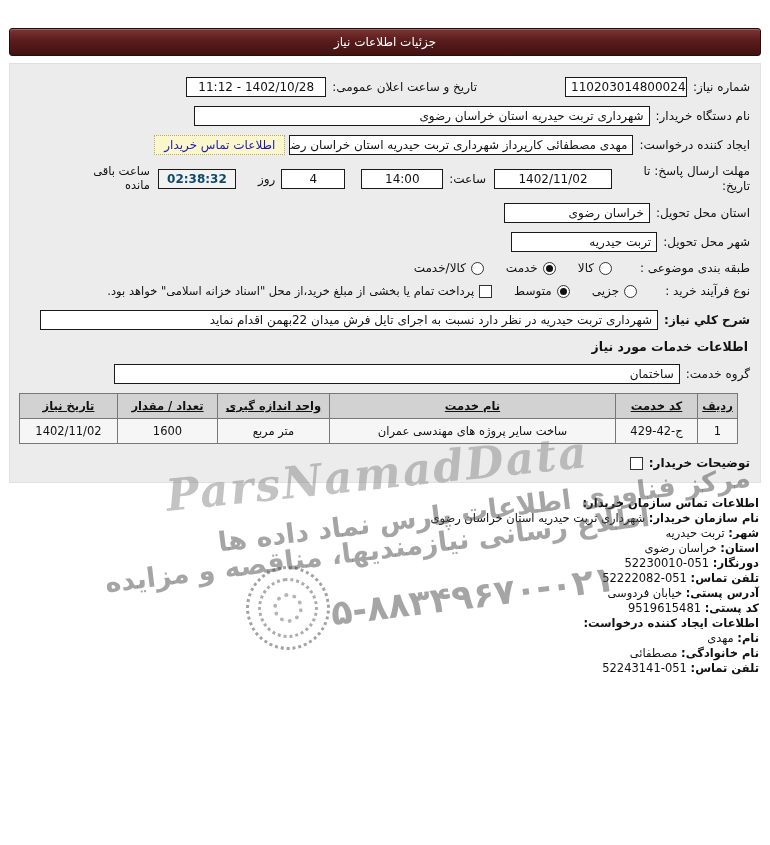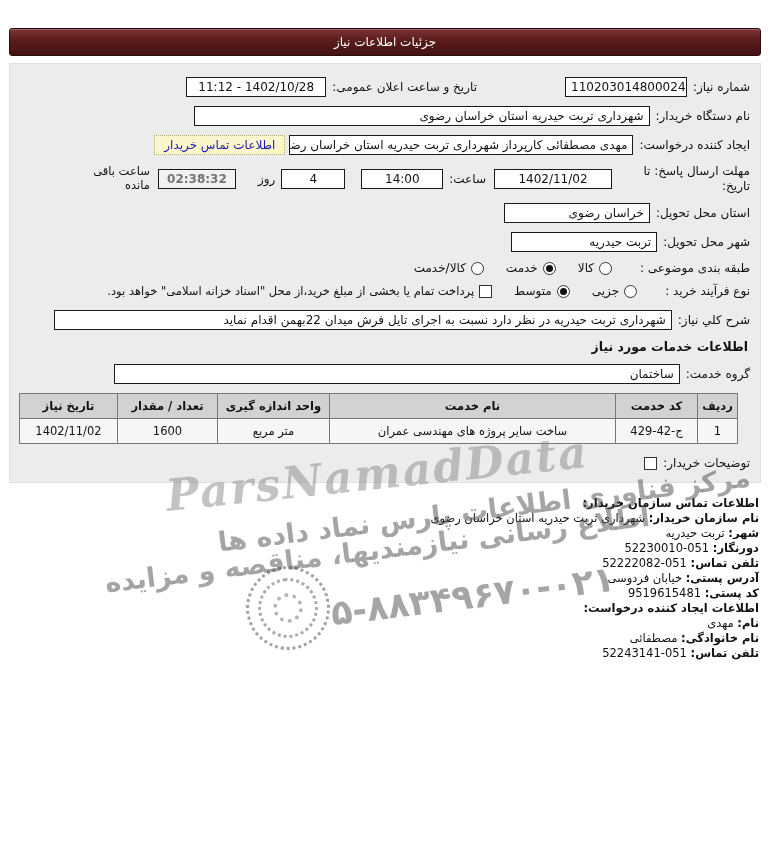--- a/index.html
+++ b/index.html
@@ -17,37 +17,37 @@
     border:1px solid #2b0c0c; border-radius:3px;
     color:#fff; font-size:12px;
     display:flex; align-items:center; justify-content:center;
     box-shadow:inset 0 1px 0 rgba(255,255,255,.25);
   }
 
   
   .panel { margin:0 9px; background:#ececec; border:1px solid #e0e0e0; padding:13px 10px 10px; }
   .row { display:flex; align-items:center; margin-bottom:9px; font-size:12px; }
   .lbl { white-space:nowrap; margin-left:6px; }
-  .lbl.b { font-weight:normal;text-align:center; }
+  .lbl.b { font-weight:bold;text-align:center; }
   .box {
     background:#fff; border:1px solid #1a1a1a; height:20px;
     display:inline-flex; align-items:center; padding:0 5px;
     font-size:12px; white-space:nowrap; overflow:hidden;
   }
   .ltr { direction:ltr; }
   .center { justify-content:center; } .g88 { width:88px; } .g8 { width:8px; } .g16 { width:16px; }
 
   .linkbox {
     background:#fcf6cc; border:1px dotted #b5a96a; color:#1a1ab0;
     font-size:12px; padding:2px 9px; margin-right:4px; white-space:nowrap; cursor:pointer;
   }
 
   .wraplbl { width:132px; line-height:1.25; margin-left:6px; }
   .remlbl  { width:76px; line-height:1.2; font-size:11.5px; margin-right:8px; }
-  .countdown { color:#737373; font-weight:bold; background:#f2f2f2; }
+  .countdown { color:#0c4a6e; font-weight:bold; background:#f2f2f2; }
 
   .radio {
     width:13px; height:13px; border:1px solid #333; border-radius:50%;
     background:#fff; display:inline-block; flex:0 0 auto; margin-left:5px; cursor:pointer;
   }
   .radio.checked { position:relative; }
   .radio.checked::after {
     content:""; position:absolute; inset:2px; border-radius:50%; background:#111;
   }
   .checkbox {
@@ -55,21 +55,21 @@
     display:inline-block; flex:0 0 auto; cursor:pointer;
   }
   .opt { display:flex; align-items:center; margin-right:22px; }
   .radio.checked::after{ display:block; }
 
   .section-title { font-weight:bold; font-size:12.5px; margin:4px 2px 10px; }
 
   
   table { border-collapse:collapse; table-layout:fixed; width:718px; margin:2px 12px 12px; }
   th, td { border:1px solid #777; height:25px; text-align:center; font-size:11.5px; padding:0 4px; overflow:hidden; white-space:nowrap; }
-  th { background:#d2d2d2; font-weight:bold; }
+  th { background:#d2d2d2; font-weight:bold;text-decoration:underline; }
   td { background:#f6f6f6; }
 
   
   .contact { margin:13px 11px 0; font-size:11.5px; line-height:1.22; }
   .contact .line { margin-bottom:1px; }
   .contact .t { font-weight:bold; }
 
   
   .watermark { position:absolute; inset:0; pointer-events:none; z-index:7; }
   .wm-brand {
@@ -236,20 +236,21 @@
       <span class="lbl b">توضیحات خریدار:</span>
       <span class="checkbox"></span>
     </div>
 
   </div>
 
   <div class="contact">
     <div class="line t">اطلاعات تماس سازمان خریدار:</div>
     <div class="line"><span class="t">نام سازمان خریدار:</span> <span>شهرداری تربت حیدریه استان خراسان رضوی</span></div>
     <div class="line"><span class="t">شهر:</span> <span>تربت حیدریه</span></div>
+    <div class="line"><span class="t">استان:</span> <span>خراسان رضوی</span></div>
     <div class="line"><span class="t">دورنگار:</span> <span>051-52230010</span></div>
     <div class="line"><span class="t">تلفن تماس:</span> <span>051-52222082</span></div>
     <div class="line"><span class="t">آدرس پستی:</span> <span>خیابان فردوسی</span></div>
     <div class="line"><span class="t">کد پستی:</span> <span>9519615481</span></div>
     <div class="line t">اطلاعات ایجاد کننده درخواست:</div>
     <div class="line"><span class="t">نام:</span> <span>مهدی</span></div>
     <div class="line"><span class="t">نام خانوادگی:</span> <span>مصطفائی</span></div>
     <div class="line"><span class="t">تلفن تماس:</span> <span>051-52243141</span></div>
   </div>
 

